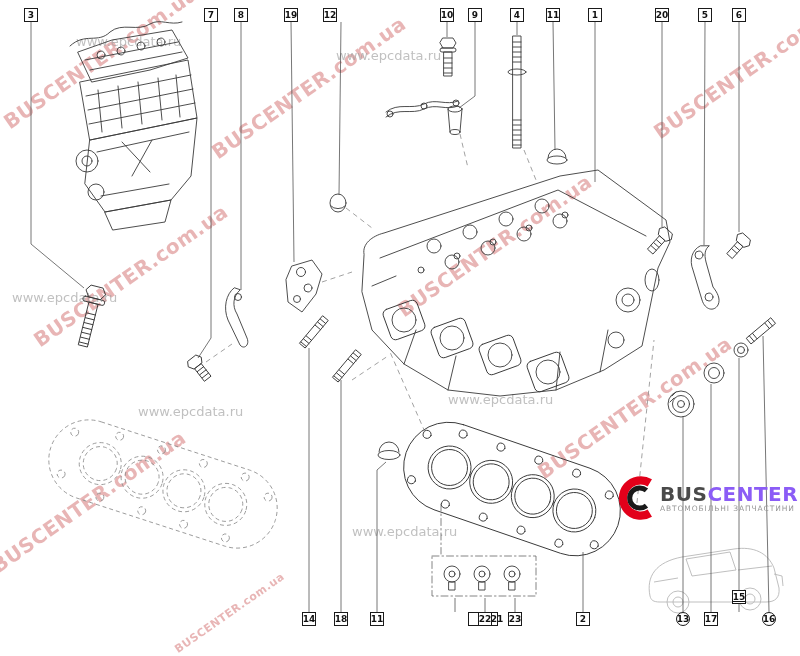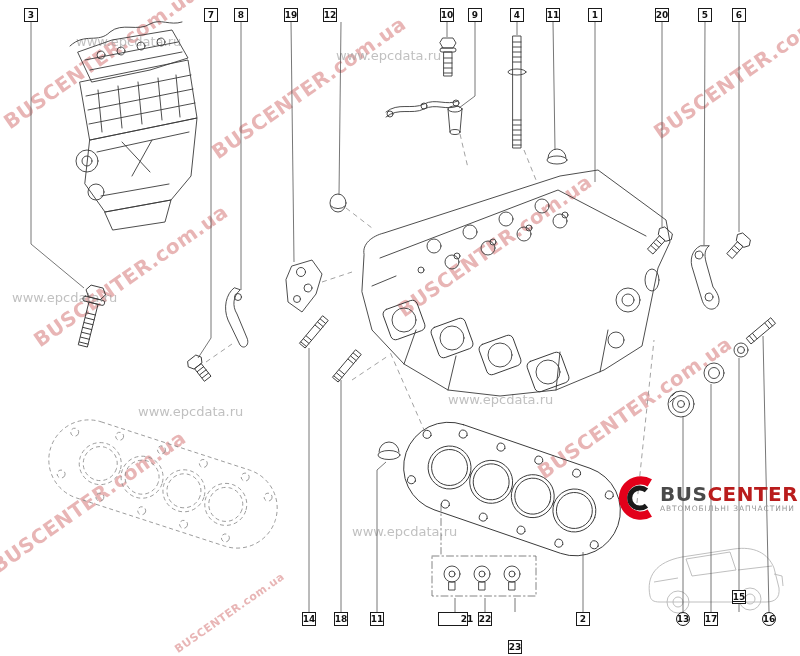--- a/index.html
+++ b/index.html
@@ -27,21 +27,21 @@
     border:1px solid #1a1a1a; background:#fff; color:#111;
     font:700 9px "DejaVu Sans", sans-serif;
     display:flex; align-items:center; justify-content:center;
     z-index:5; cursor:pointer;
   }
   
   .logo { position:absolute; left:612px; top:470px; display:flex; gap:6px;
           align-items:center; z-index:4; }
   .emblem { width:42px; height:56px; }
   .logo-name { font-size:20px; font-weight:700; letter-spacing:.5px; line-height:1; }
-  .lg-bus { color:#4a4a4a; } .lg-center { color:#b91c1c; }
+  .lg-bus { color:#4a4a4a; } .lg-center { color:#8b5cf6; }
   .logo-tagline { font-size:7.5px; color:#979797; letter-spacing:.9px; margin-top:0; }
 </style>
 </head>
 <body>
 
 <div class="stage">
 
   <div>
     <span class="wm pink" style="left:6px;top:112px;">BUSCENTER.com.ua</span>
     <span class="wm pink" style="left:214px;top:142px;">BUSCENTER.com.ua</span>
@@ -348,23 +348,23 @@
       <div class="callout" style="left: 468px; top: 8px;">9</div>
       <div class="callout" style="left: 510px; top: 8px;">4</div>
       <div class="callout" style="left: 546px; top: 8px;">11</div>
       <div class="callout" style="left: 588px; top: 8px;">1</div>
       <div class="callout" style="left: 655px; top: 8px;">20</div>
       <div class="callout" style="left: 698px; top: 8px;">5</div>
       <div class="callout" style="left: 732px; top: 8px;">6</div>
       <div class="callout" style="left: 302px; top: 612px;">14</div>
       <div class="callout" style="left: 334px; top: 612px;">18</div>
       <div class="callout" style="left: 370px; top: 612px;">11</div>
-      <div class="callout" style="left: 438px; top: 612px; padding-left: 28px;">21</div>
+      <div class="callout" style="left: 468px; top: 612px; padding-left: 28px;">21</div>
       <div class="callout" style="left: 478px; top: 612px;">22</div>
-      <div class="callout" style="left: 508px; top: 612px; margin-top: 28px;">23</div>
+      <div class="callout" style="left: 508px; top: 612px;">23</div>
       <div class="callout" style="left: 576px; top: 612px;">2</div>
       <div class="callout" style="left: 676px; top: 612px; border-radius: 7px;">13</div>
       <div class="callout" style="left: 704px; top: 612px;">17</div>
       <div class="callout" style="left: 732px; top: 590px; text-decoration: underline;">15</div>
       <div class="callout" style="left: 762px; top: 612px; border-radius: 7px;">16</div>
     </div>
 
   <div class="logo">
     <svg class="emblem" viewBox="0 0 50 66">
       <path d="M45,15 A21,21 0 1,0 45,51" fill="none" stroke="#e2001a" stroke-width="10"></path>

